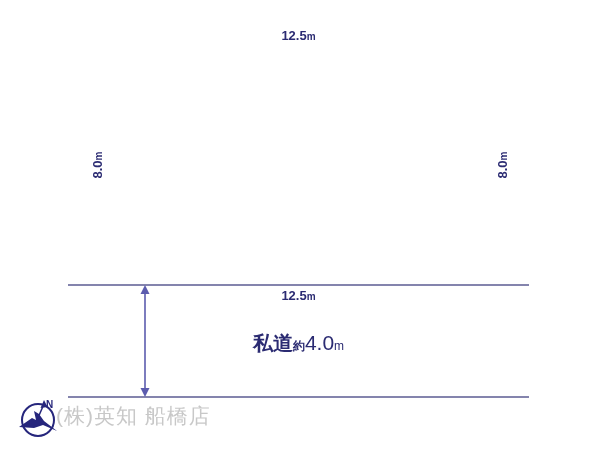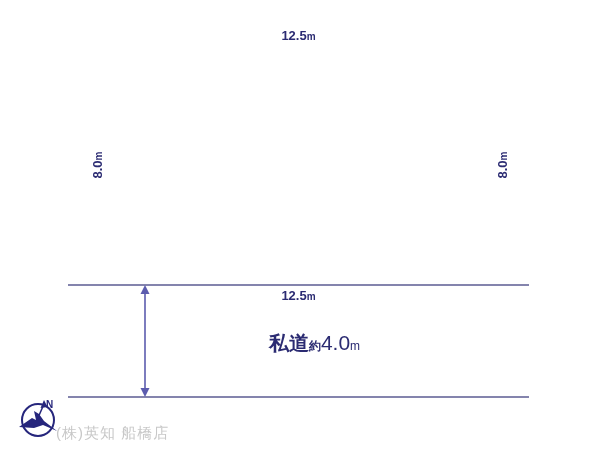--- a/index.html
+++ b/index.html
@@ -77,21 +77,21 @@
 
   .road-arrow {
     position: absolute;
     left: 137px;
     top: 285px;
     z-index: 3;
   }
 
   .road-label {
     position: absolute;
-    left: 124px;
+    left: 108px;
     top: 330px;
     width: 381px;
     text-align: center;
     color: #2b2b72;
     white-space: nowrap;
     line-height: 1.2;
     z-index: 3;
   }
   .road-label .kanji  { font-size: 20px; font-weight: 700; }
   .road-label .approx { font-size: 12px; font-weight: 700; }
@@ -101,22 +101,22 @@
   
   .compass {
     position: absolute;
     left: 16px;
     top: 396px;
     z-index: 3;
   }
   .company {
     position: absolute;
     left: 56px;
-    top: 424px;
-    font-size: 15px;
+    top: 402px;
+    font-size: 21px;
     letter-spacing: 1px;
     color: #c8c8c8;
     z-index: 3;
     white-space: nowrap;
   }
 </style>
 </head>
 <body>
 
 <div class="canvas">

